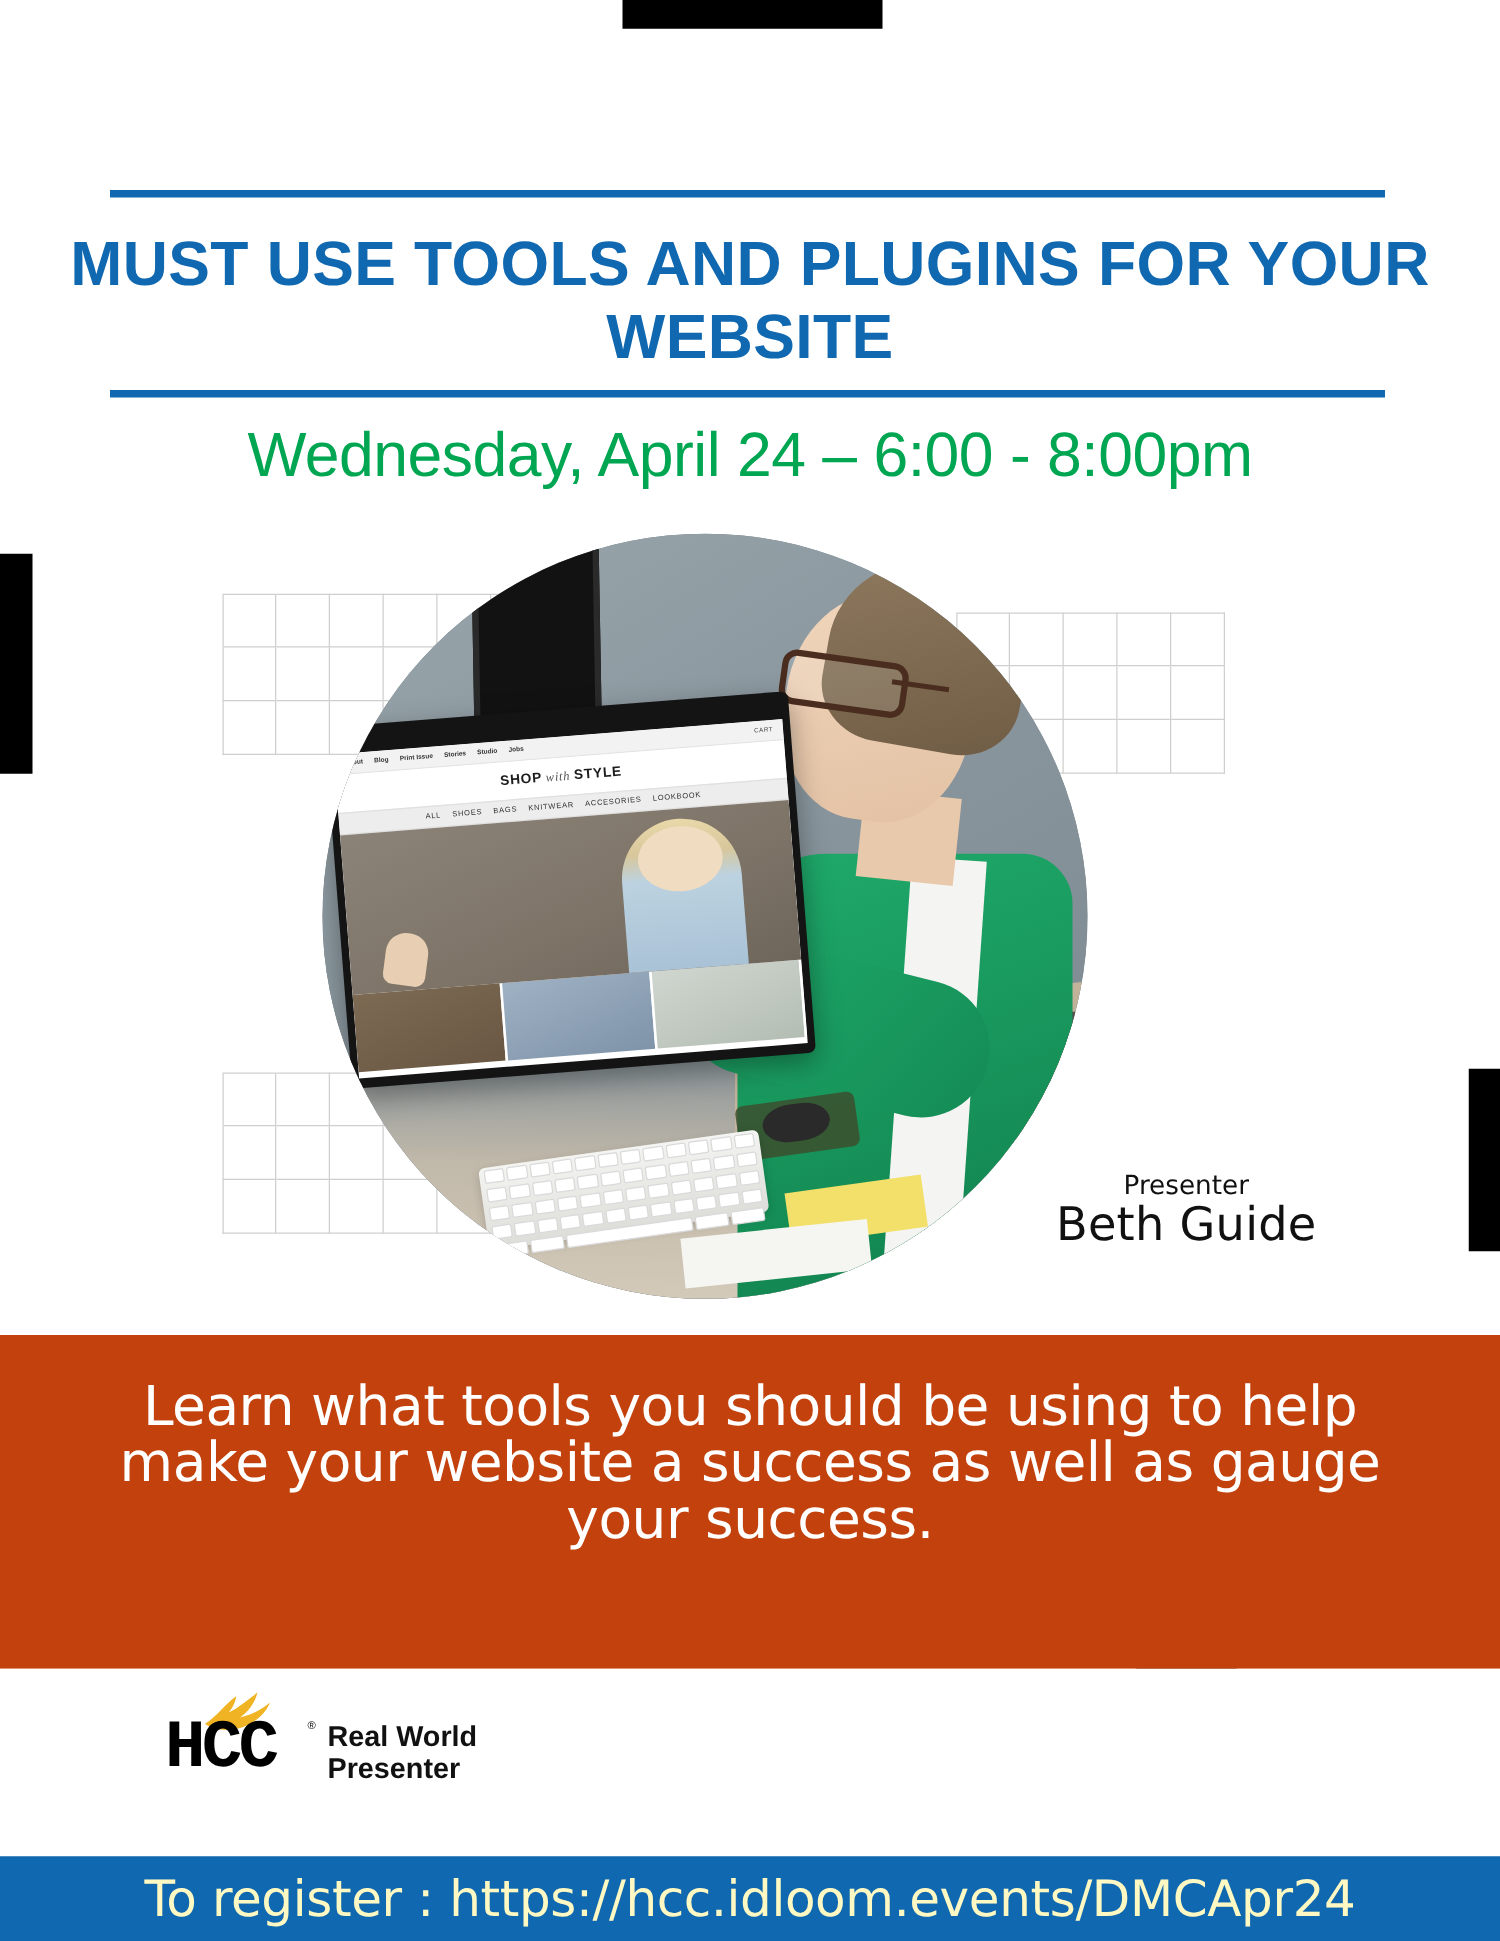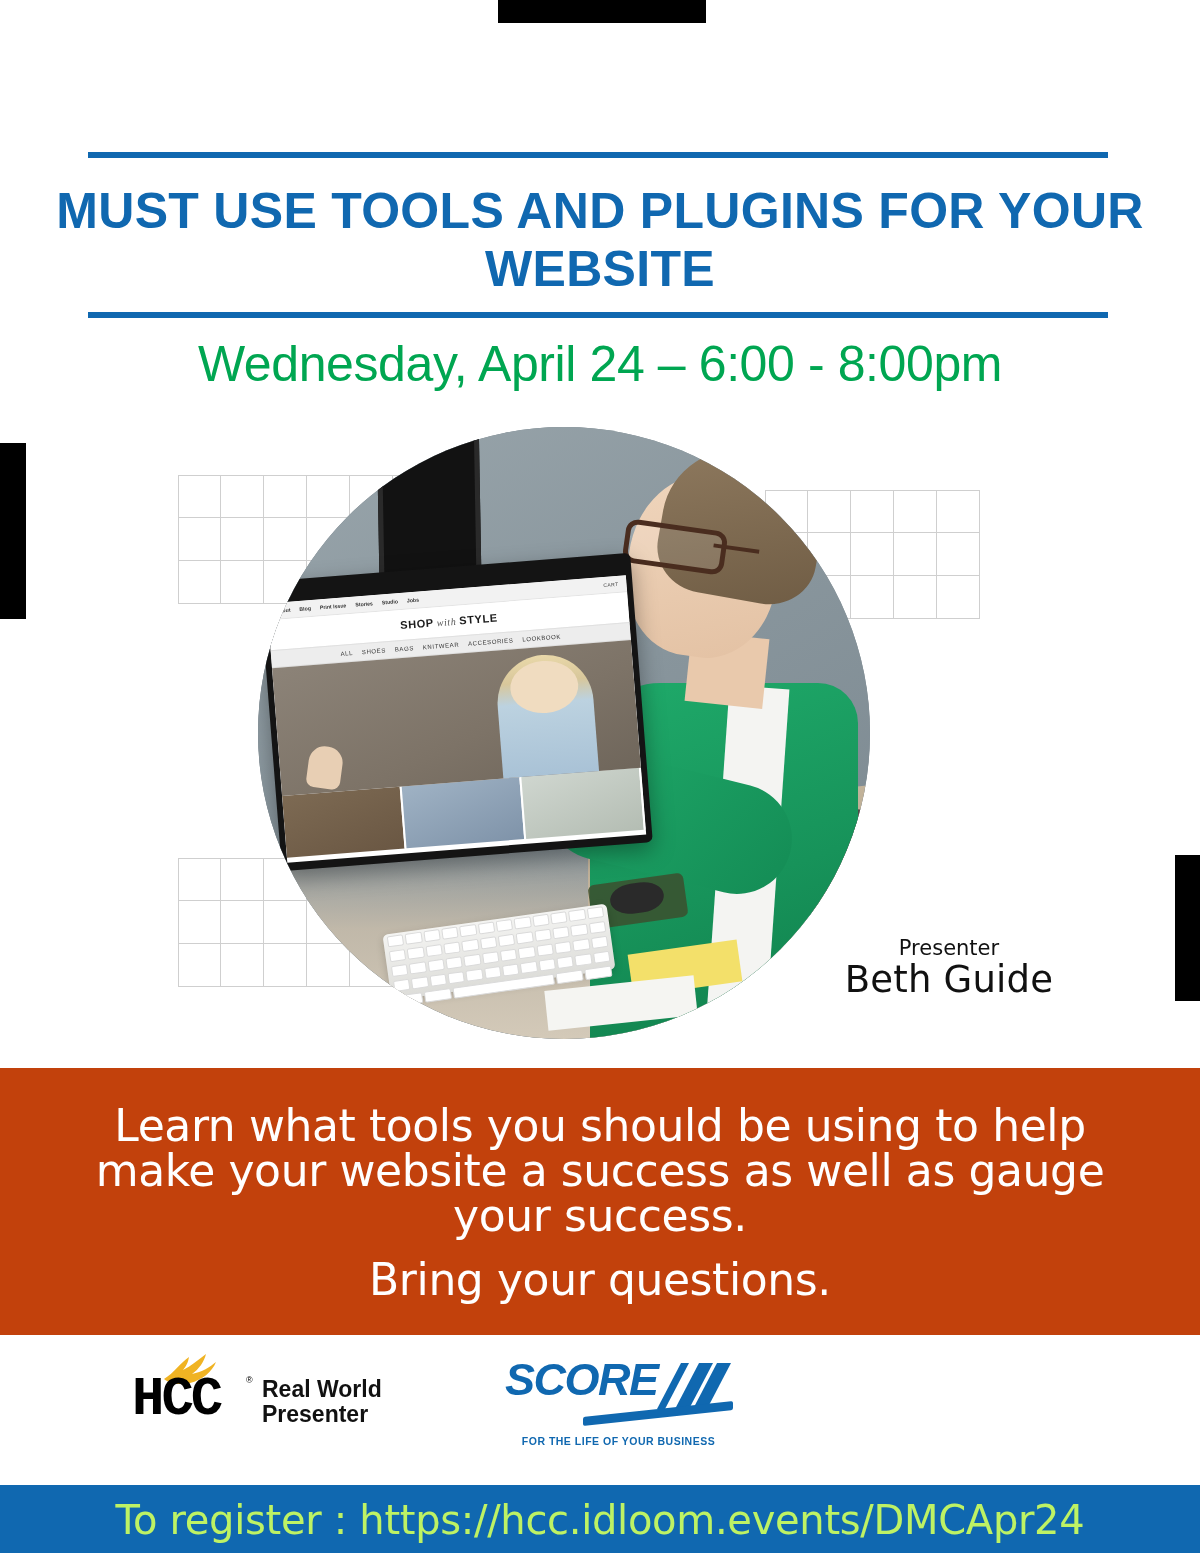--- a/index.html
+++ b/index.html
@@ -178,21 +178,21 @@
   .score-bar{position:absolute;left:78px;top:52px;width:150px;height:9px;background:#1068b0;transform:skewY(-6deg);border-radius:2px;}
 
   .logo-vw{position:absolute;left:888px;top:14px;width:200px;height:108px;}
   .vw-swoosh{position:absolute;left:0;top:4px;width:200px;height:74px;}
   .vw-vertical{position:absolute;left:24px;top:24px;font-size:33px;font-weight:700;color:#c1272d;letter-spacing:-0.5px;font-family:"Liberation Sans",sans-serif;line-height:1;}
   .vw-web{position:absolute;left:36px;top:50px;font-size:46px;font-weight:700;color:#3a63b8;letter-spacing:-1px;font-family:"Liberation Sans",sans-serif;line-height:1;}
 
   
   .footer{position:absolute;left:0;top:1485px;width:1200px;height:68px;background:#1068b0;}
   .footer-text{
-    position:absolute;left:0;top:12px;width:1200px;text-align:center;color:#bef264;
+    position:absolute;left:0;top:12px;width:1200px;text-align:center;color:#fef9c3;
     font-size:40px;font-family:"DejaVu Sans",sans-serif;font-weight:400;letter-spacing:-0.3px;
   }
 </style>
 </head>
 <body>
 
 <div class="page">
 
   <div class="blk blk-top"></div>
   <div class="blk blk-left"></div>
@@ -429,47 +429,36 @@
       </div>
       <div class="pp-mouth"></div>
     </div>
   </div>
 
   <div class="presenter-role">Presenter</div>
   <div class="presenter-name">Beth Guide</div>
 
   <div class="band">
     <div class="band-p1">Learn what tools you should be using to help make your website a success as well as gauge your success.</div>
-    <div class="band-p2">Bring your questions.</div>
   </div>
 
   <div class="logos">
 
     <div class="logo-hcc">
       <svg class="hcc-bird" viewBox="0 0 56 34">
         <path d="M2 26 C12 20 18 10 27 4 C26 10 24 13 21 17 C29 13 36 7 44 1 C42 9 37 16 30 21 C40 19 48 14 54 9 C50 19 40 27 28 30 C19 32 8 31 2 26 Z" fill="#f0b323"></path>
       </svg>
       <div class="hcc-letters">HCC</div>
       <div class="hcc-tm">®</div>
       <div class="hcc-text">
         <div>Real World</div>
         <div>Presenter</div>
       </div>
     </div>
 
-    <div class="logo-score">
-      <div class="score-word">SCORE</div>
-      <svg class="score-slashes" viewBox="0 0 78 54">
-        <path d="M20 48 L44 2 L58 2 L34 48 Z" fill="#1068b0"></path>
-        <path d="M38 48 L62 2 L76 2 L52 48 Z" fill="#1068b0"></path>
-        <path d="M2 48 L26 2 L34 2 L10 48 Z" fill="#1068b0"></path>
-      </svg>
-      <div class="score-bar"></div>
-      <div class="score-tag">FOR THE LIFE OF YOUR BUSINESS</div>
-    </div>
 
   </div>
 
   <div class="footer">
     <div class="footer-text">To register : https://hcc.idloom.events/DMCApr24</div>
   </div>
 
 </div>
 
 </body></html>

